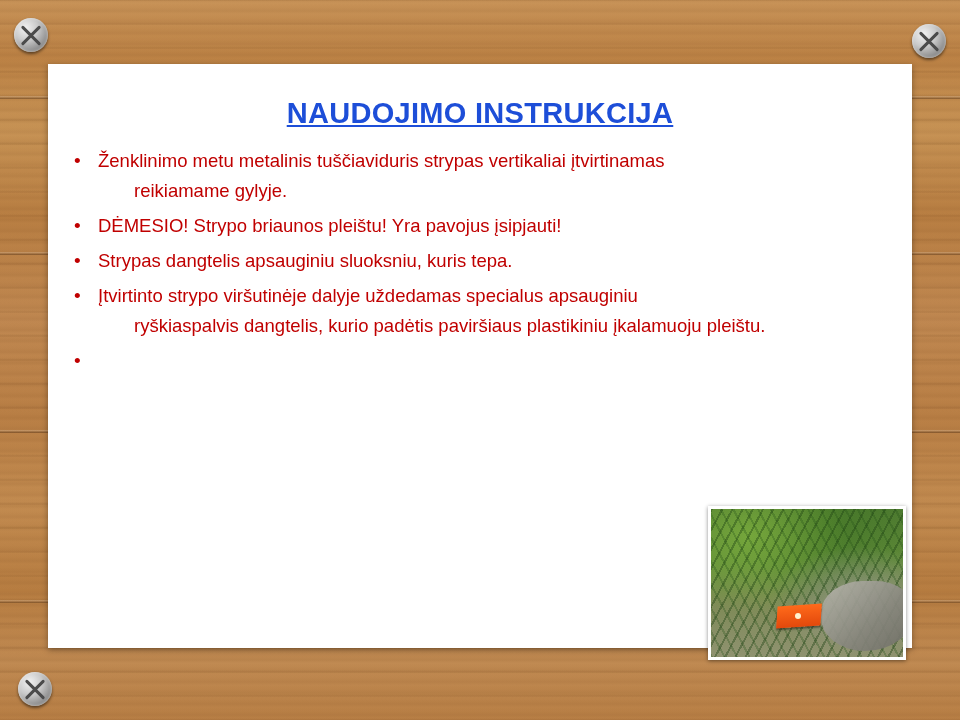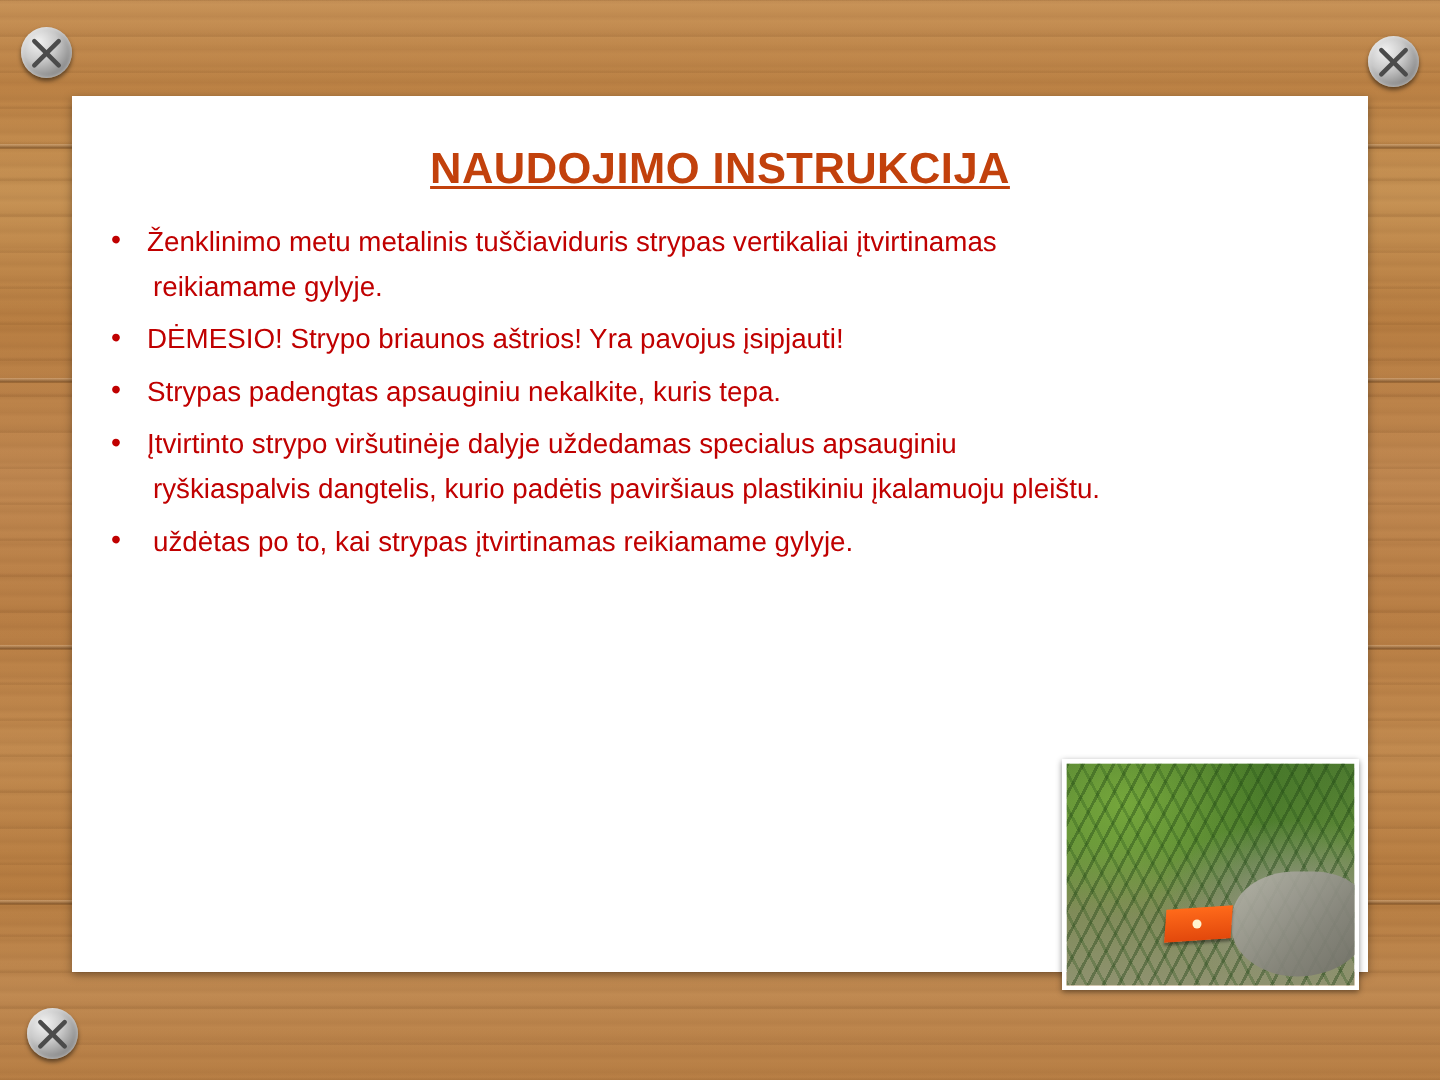--- a/index.html
+++ b/index.html
@@ -58,21 +58,21 @@
     left: 48px;
     top: 64px;
     width: 864px;
     height: 584px;
     background: #ffffff;
     box-shadow: 0 2px 6px rgba(0,0,0,0.35);
   }
 
   .title {
     text-align: center;
-    color: #c2410c;
+    color: #1d4ed8;
     font-size: 29px;
     font-weight: bold;
     letter-spacing: 0.3px;
     text-decoration: underline;
     margin: 33px 0 16px 0;
     font-family: "Liberation Sans", sans-serif;
   }
 
   .bullet-list {
     margin: 0;
@@ -95,20 +95,21 @@
     position: absolute;
     left: 8px;
     top: 0;
     font-size: 19px;
     color: #c00000;
   }
 
   .bullet-item .line2 {
     display: block;
     padding-left: 4px;
+    margin-left: 32px;
   }
 
   
   .photo {
     position: absolute;
     left: 660px;
     top: 442px;
     width: 192px;
     height: 148px;
     border: 3px solid #ffffff;
@@ -202,31 +203,30 @@
   <div class="card">
 
     <div class="title">NAUDOJIMO INSTRUKCIJA</div>
 
     <ul class="bullet-list">
       <li class="bullet-item">
         <span>Ženklinimo metu metalinis tuščiaviduris strypas vertikaliai įtvirtinamas</span>
         <span class="line2">reikiamame gylyje.</span>
       </li>
       <li class="bullet-item">
-        <span>DĖMESIO! Strypo briaunos aštrios! Yra pavojus įsipjauti!</span>
-      </li>
-      <li class="bullet-item">
-        <span>Strypas padengtas apsauginiu nekalkite, kuris tepa.</span>
+        <span>DĖMESIO! Strypo briaunos pleištu! Yra pavojus įsipjauti!</span>
+      </li>
+      <li class="bullet-item">
+        <span>Strypas dangtelis apsauginiu sluoksniu, kuris tepa.</span>
       </li>
       <li class="bullet-item">
         <span>Įtvirtinto strypo  viršutinėje dalyje uždedamas specialus  apsauginiu</span>
         <span class="line2">ryškiaspalvis dangtelis, kurio padėtis paviršiaus plastikiniu įkalamuoju pleištu.</span>
       </li>
       <li class="bullet-item">
-        <span class="line2">uždėtas po to, kai strypas įtvirtinamas reikiamame gylyje.</span>
       </li>
     </ul>
 
     <div class="photo">
       <div class="foliage"></div>
       <div class="rock"></div>
       <div class="marker-cap"></div>
       <div class="marker-dot"></div>
     </div>
 

